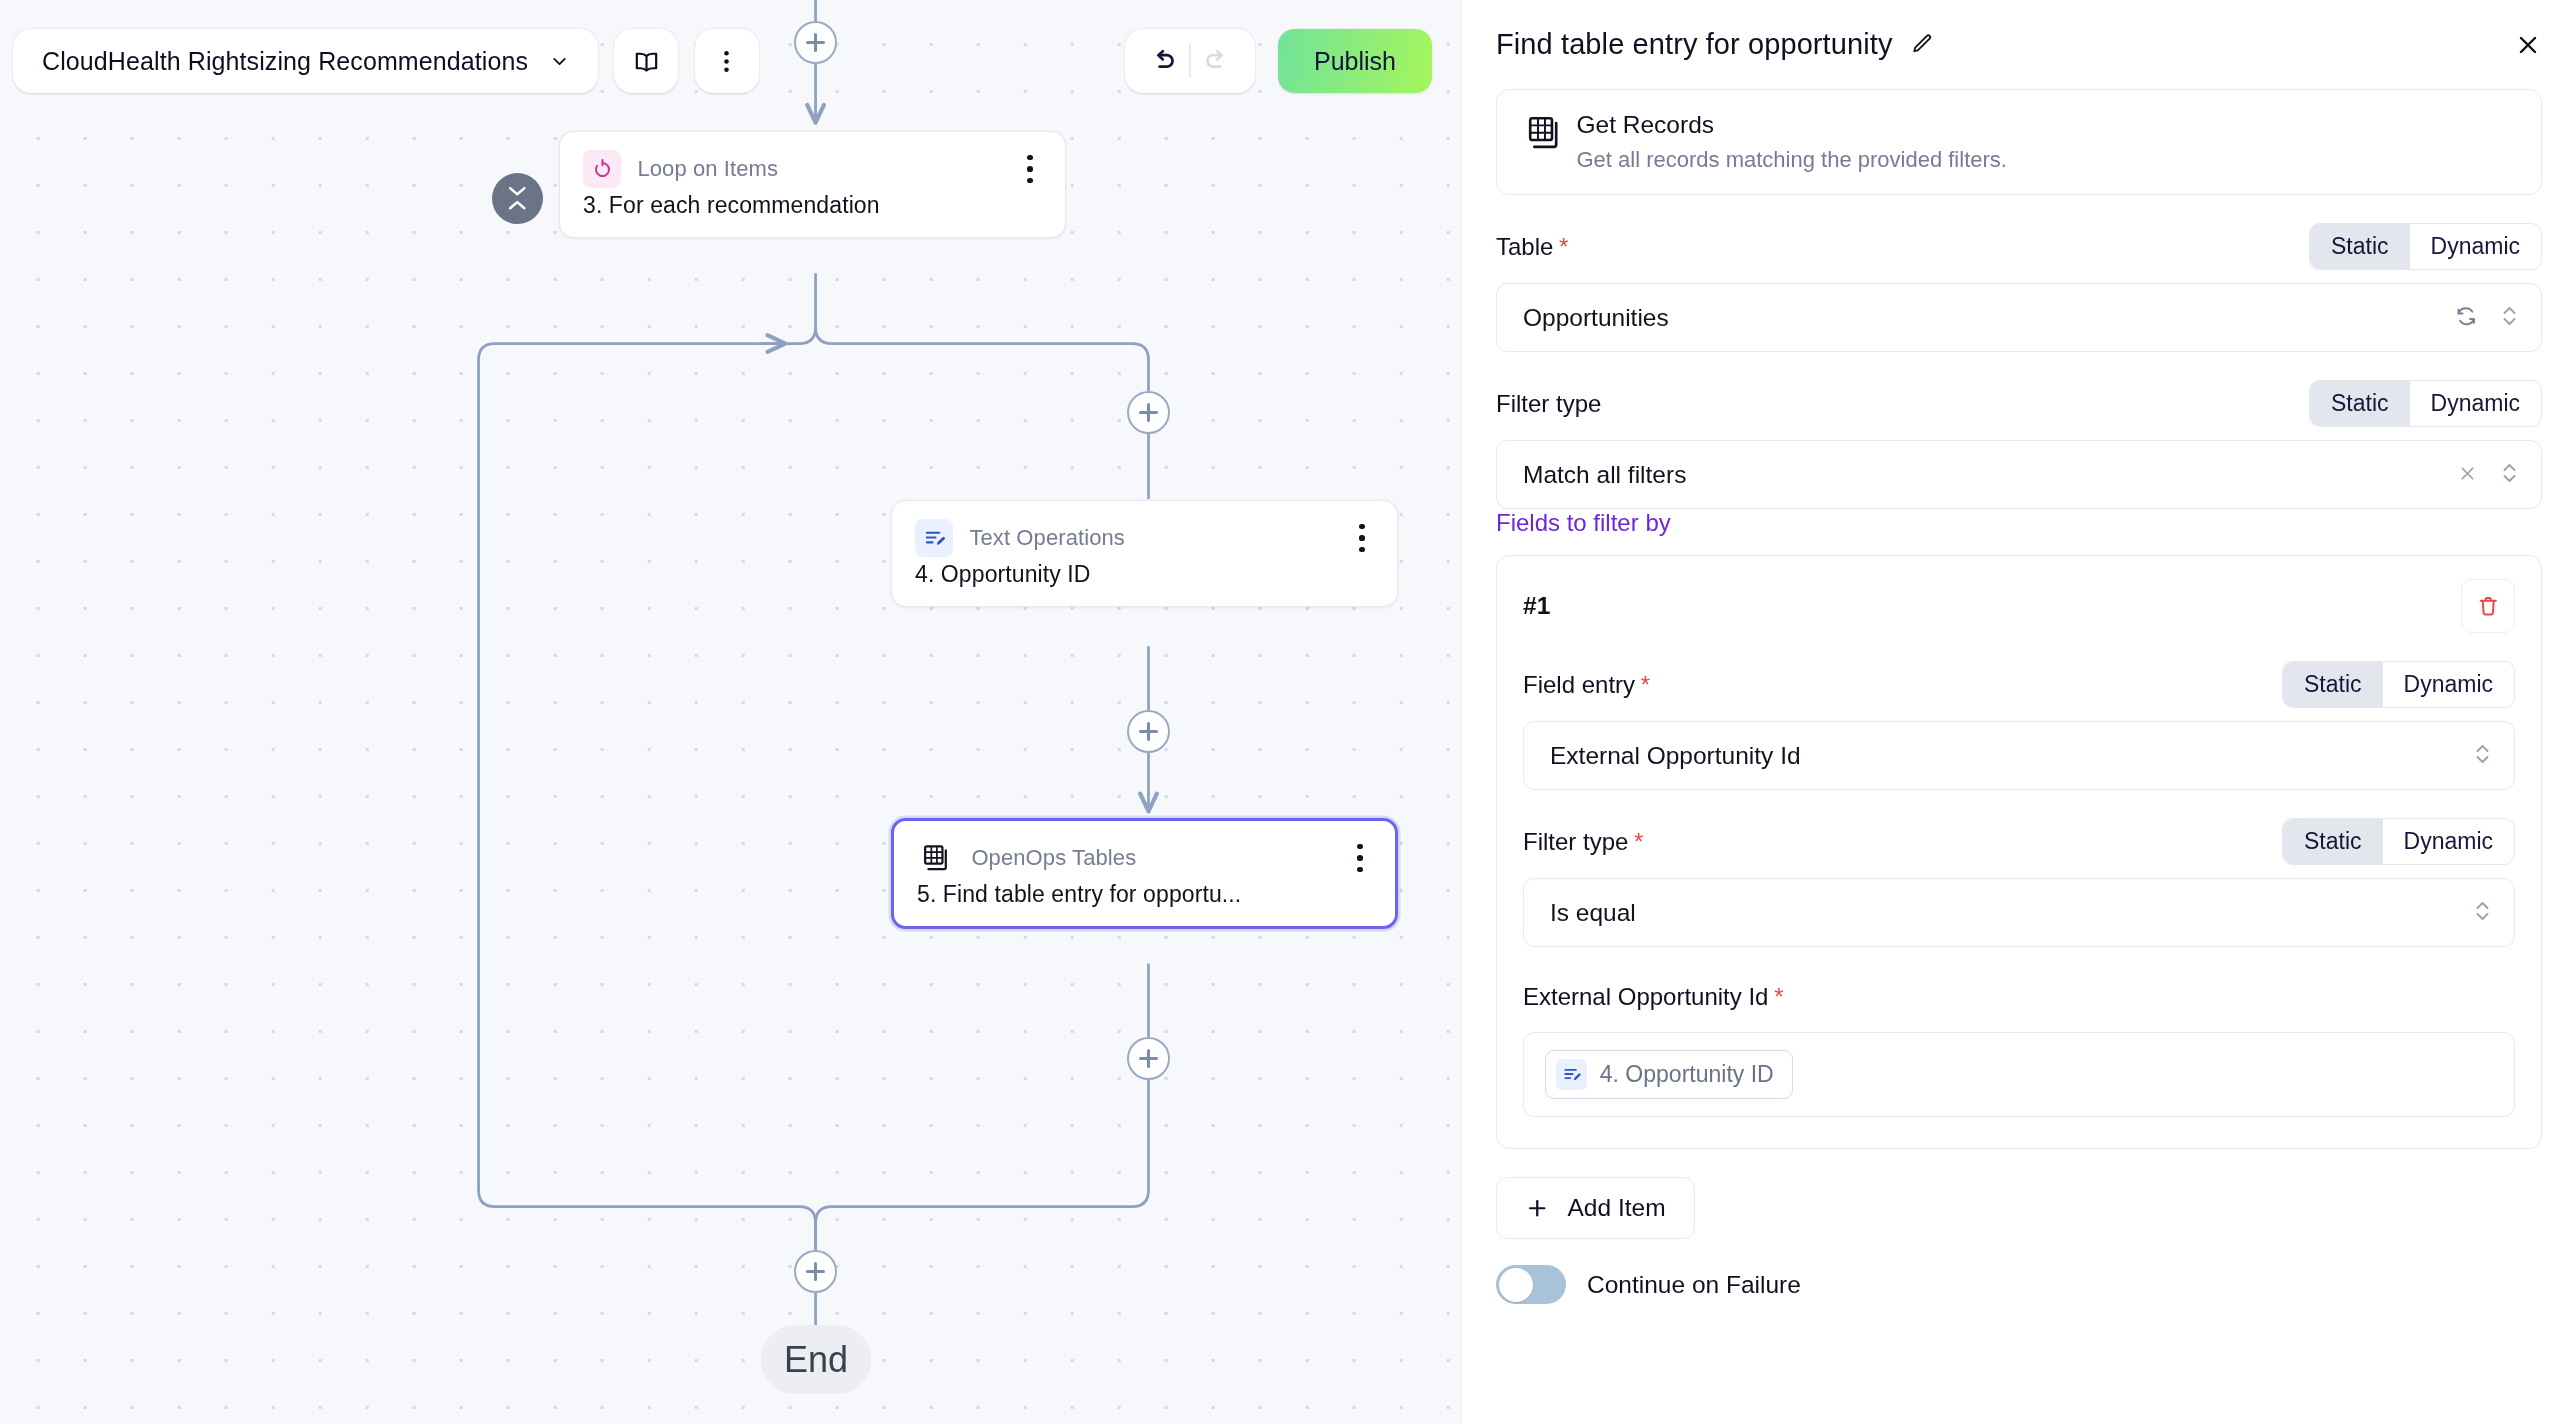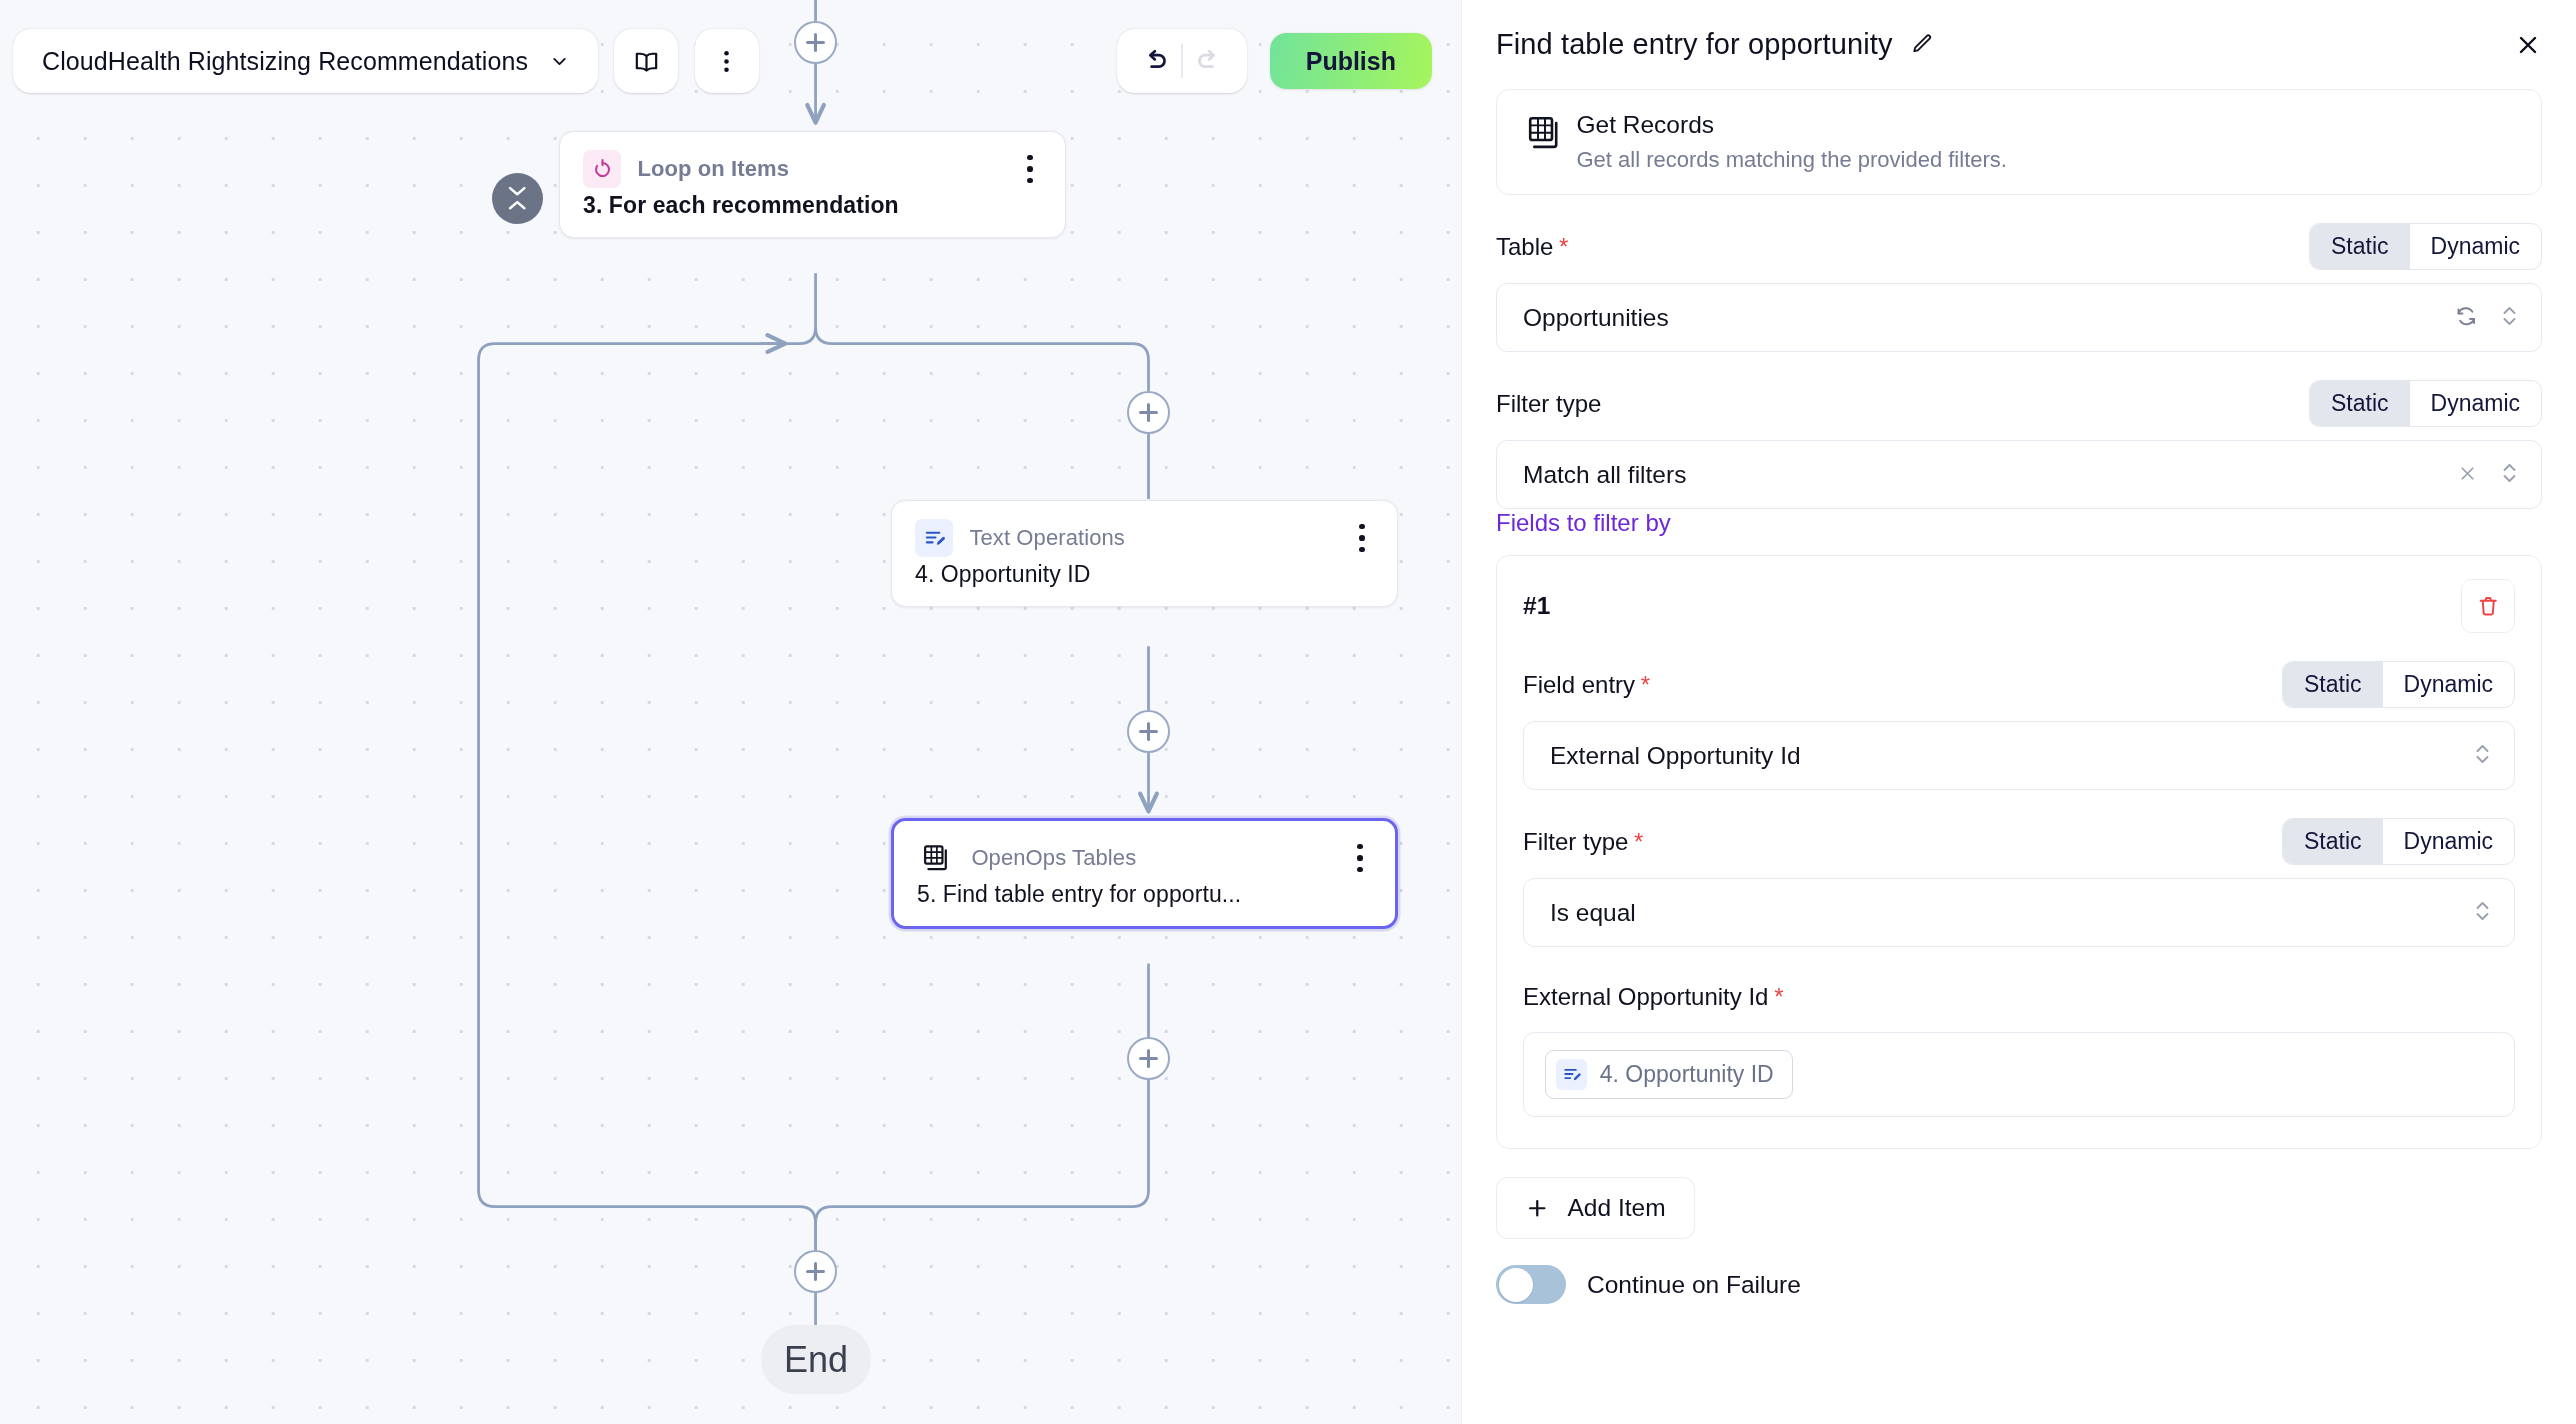--- a/index.html
+++ b/index.html
@@ -41,23 +41,23 @@
   
   .tr-bar { position: absolute; top: 29px; right: 29px; display: flex; gap: 23px; align-items: center; z-index: 30; }
   .undo-group {
     height: 64px; background: #fff; border-radius: 18px; display: flex; align-items: center;
     box-shadow: 0 0.8px 2.5px rgba(16,24,40,.10), 0 0.8px 1.6px rgba(16,24,40,.06);
     padding: 0 13px;
   }
   .undo-group .seg { width: 51px; height: 64px; display: flex; align-items: center; justify-content: center; cursor: pointer; }
   .undo-div { width: 1.6px; height: 34px; background: #e7e9f0; }
   .publish-btn {
-    height: 56px; padding: 0 36px; border-radius: 16.4px; border: none; cursor: pointer;
+    height: 64px; padding: 0 36px; border-radius: 16.4px; border: none; cursor: pointer;
     background: linear-gradient(100deg, #71e39a 0%, #a6f55c 100%);
-    color: #14143c; font-size: 25px; font-weight: 700; font-family: "Liberation Sans", sans-serif;
+    color: #14143c; font-size: 25px; font-weight: 400; font-family: "Liberation Sans", sans-serif;
     display: flex; align-items: center; justify-content: center;
     box-shadow: 0 0.8px 2.5px rgba(16,24,40,.10);
   }
 
   
   .node {
     position: absolute; background: #fff; border: 1.6px solid #e6e8ef; border-radius: 14.7px;
     box-shadow: 0 0.8px 2.5px rgba(16,24,40,.07); cursor: pointer; z-index: 20;
     padding: 18px 21px 18px 23px;
   }
@@ -67,21 +67,21 @@
     width: 38px; height: 38px; border-radius: 7.4px; display: flex; align-items: center; justify-content: center; flex: 0 0 38px;
   }
   .chip-loop { background: #fbeaf5; }
   .chip-text { background: #eaf0fd; }
   .chip-plain { background: transparent; }
   .node-kind { font-size: 22px; color: #757c93; letter-spacing: 0.1px; }
   .node-title { font-size: 23px; color: #10121f; margin-top: 4px; letter-spacing: 0.1px; white-space: nowrap; }
   .node-menu { margin-left: auto; width: 28px; display: flex; flex-direction: column; align-items: center; gap: 5.7px; cursor: pointer; }
   .node-menu i { width: 5.7px; height: 5.7px; border-radius: 50%; background: #10121f; display: block; }
 
-  #node-loop  { left: 559px; top: 131px;  width: 254px; font-weight: bold; }
+  #node-loop  { left: 559px; top: 131px;  width: 254px; }
   #node-text  { left: 891px; top: 500px; width: 254px; }
   #node-table { left: 891px; top: 818px; width: 254px; }
 
   .node-w-loop  { width: 507px !important; }
   .node-w-std   { width: 507px !important; }
 
   .collapse-btn {
     position: absolute; left: 492px; top: 173px; width: 51px; height: 51px; border-radius: 50%;
     background: #6b7387; display: flex; flex-direction: column; align-items: center; justify-content: center;
     gap: 1.6px; cursor: pointer; z-index: 25;

